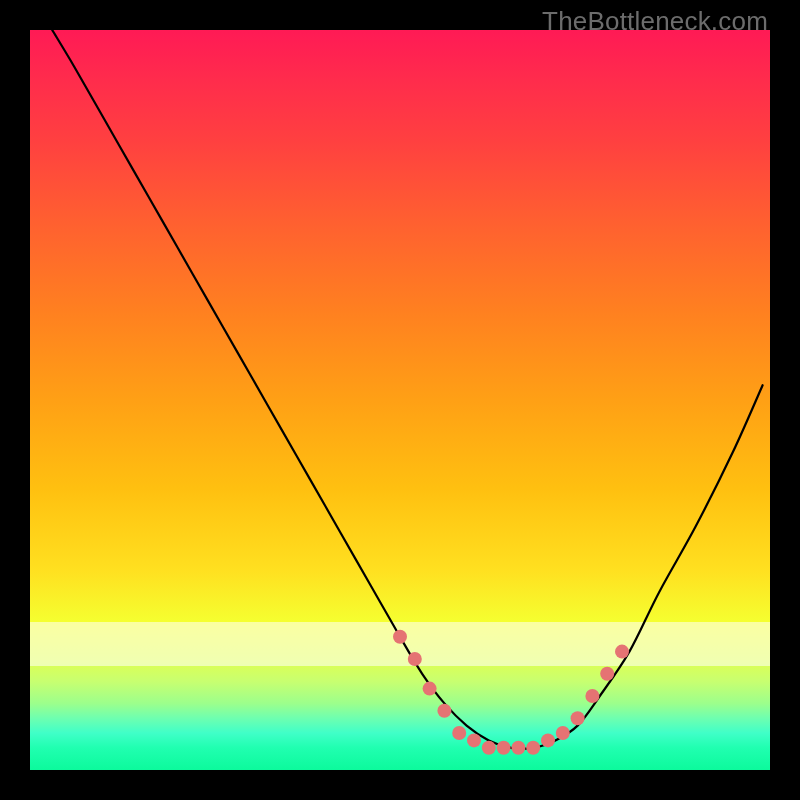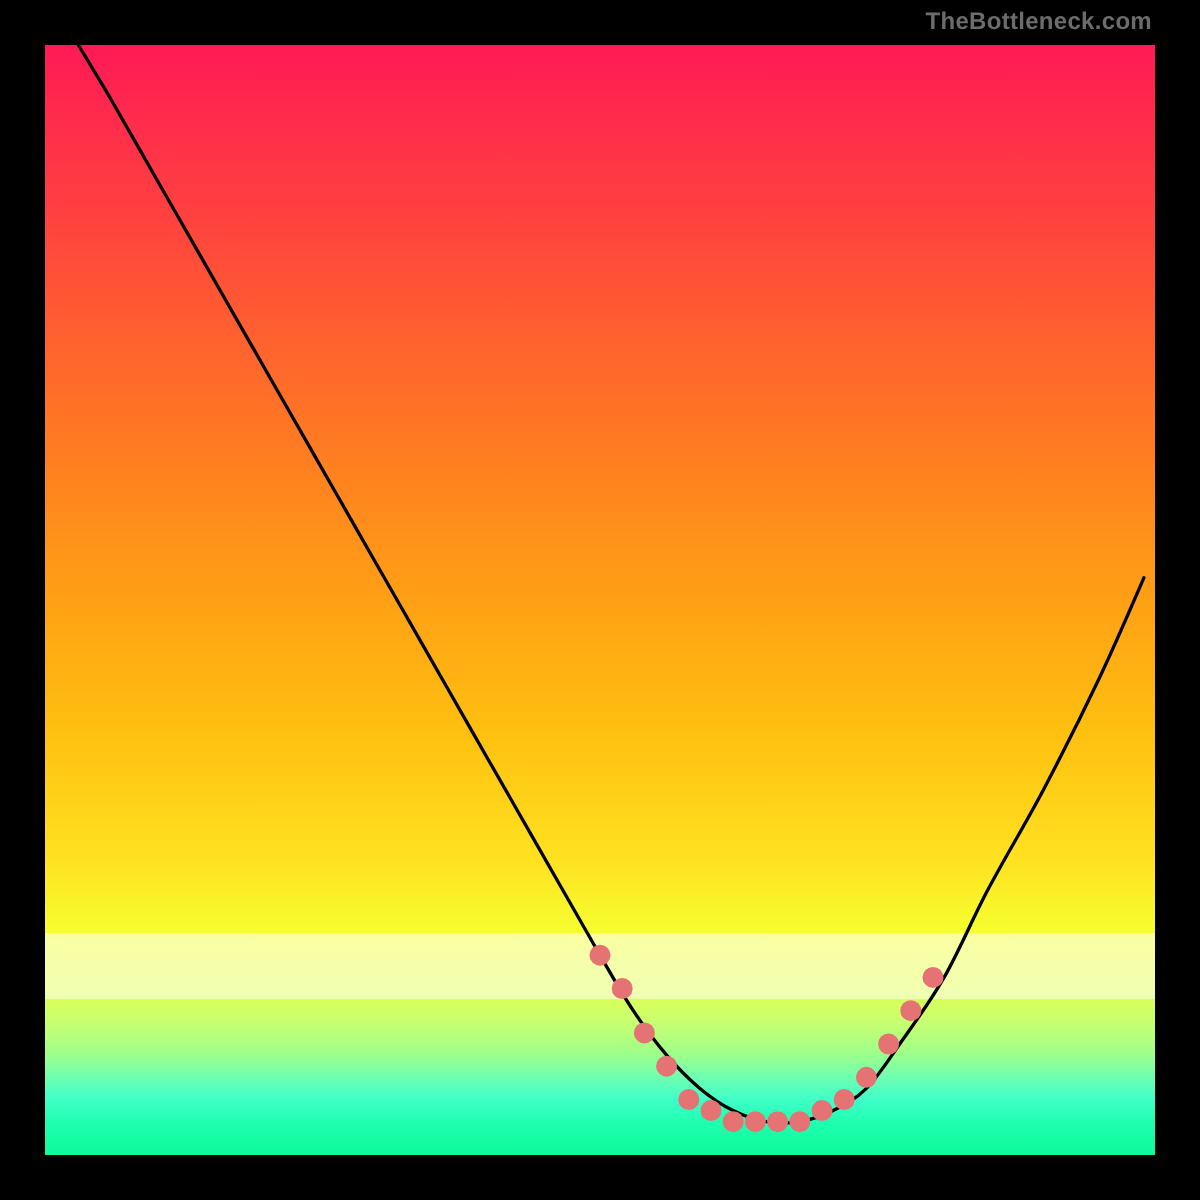--- a/index.html
+++ b/index.html
@@ -54,22 +54,22 @@
     position: absolute;
     left: 0;
     width: 100%;
     background: rgba(255,255,255,0.55);
   }
   .watermark {
     position: absolute;
     top: 6px;
     right: 32px;
     color: #6c6c6c;
-    font-size: 16px;
-    font-weight: 700;
+    font-size: 26px;
+    font-weight: 400;
     letter-spacing: 0.2px;
   }
   svg {
     position: absolute;
     left: 0;
     top: 0;
   }
 </style>
 </head>
 <body>

